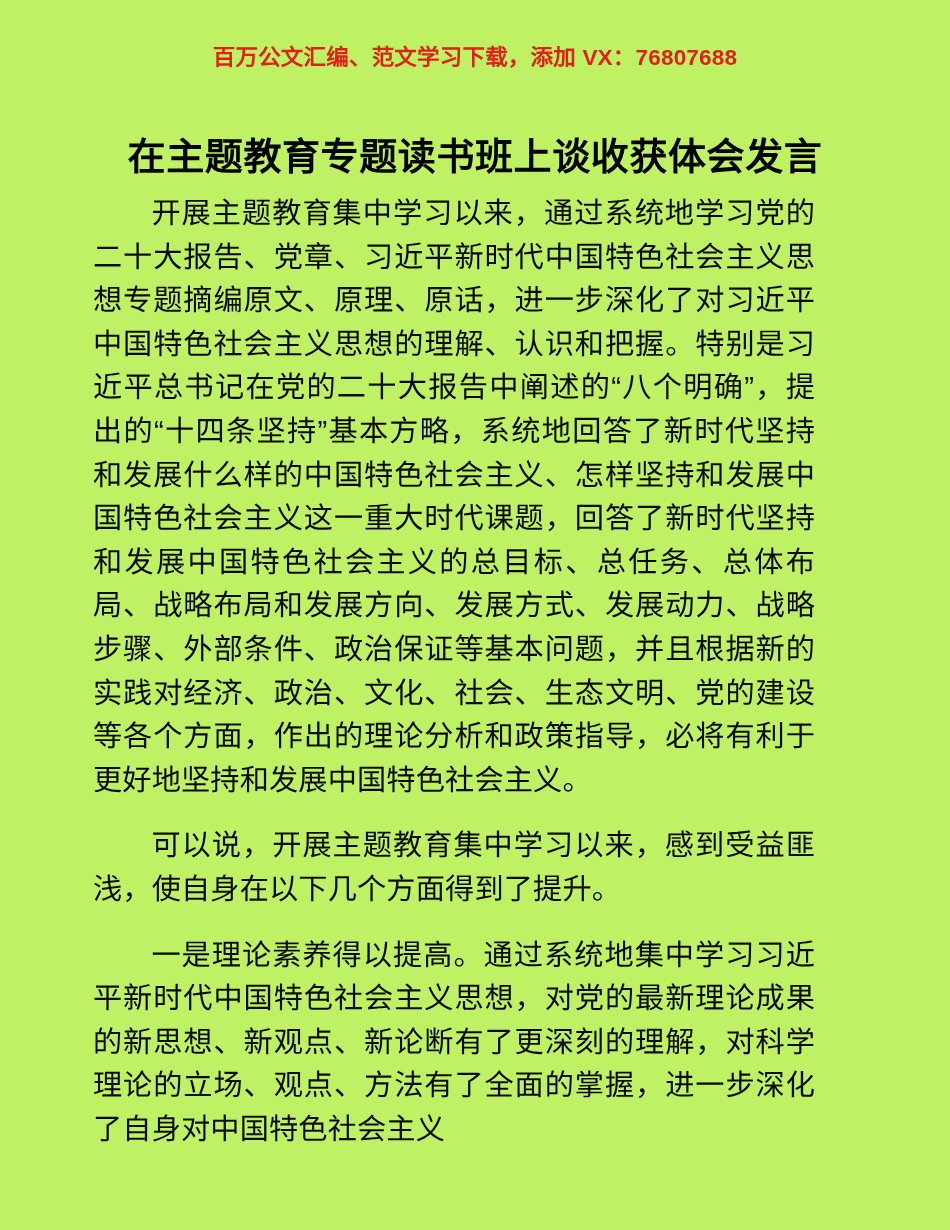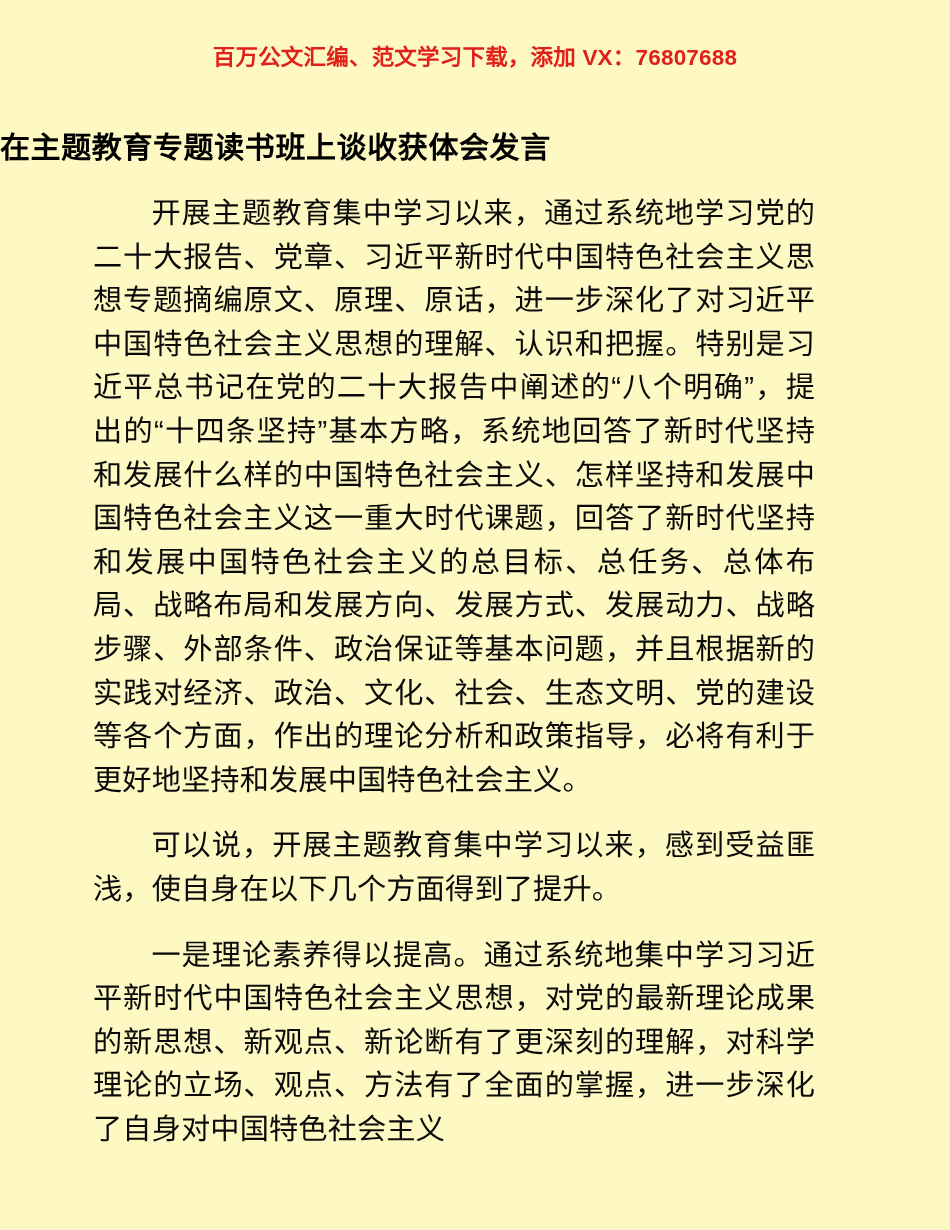--- a/index.html
+++ b/index.html
@@ -13,21 +13,21 @@
     background: #ffffff;
     font-family: "Liberation Sans", "DejaVu Sans", sans-serif;
     -webkit-font-smoothing: antialiased;
     overflow: hidden;
   }
 
   .page {
     position: relative;
     width: 950px;
     height: 1230px;
-    background: #fef9c3;
+    background: #bef264;
     box-sizing: border-box;
   }
 
   
   .promo-header {
     position: absolute;
     top: 44px;
     left: 0;
     width: 950px;
     text-align: center;
@@ -38,23 +38,23 @@
     line-height: 1.25;
     white-space: nowrap;
   }
 
   
   .doc-title {
     position: absolute;
     top: 108px;
     left: 0;
     width: 950px;
-    text-align: left;
+    text-align: center;
     color: #000000;
-    font-size: 30px;
+    font-size: 38px;
     font-weight: 700;
     letter-spacing: 0.6px;
     line-height: 1.3;
     white-space: nowrap;
   }
 
   
   .doc-body {
     position: absolute;
     top: 170px;

